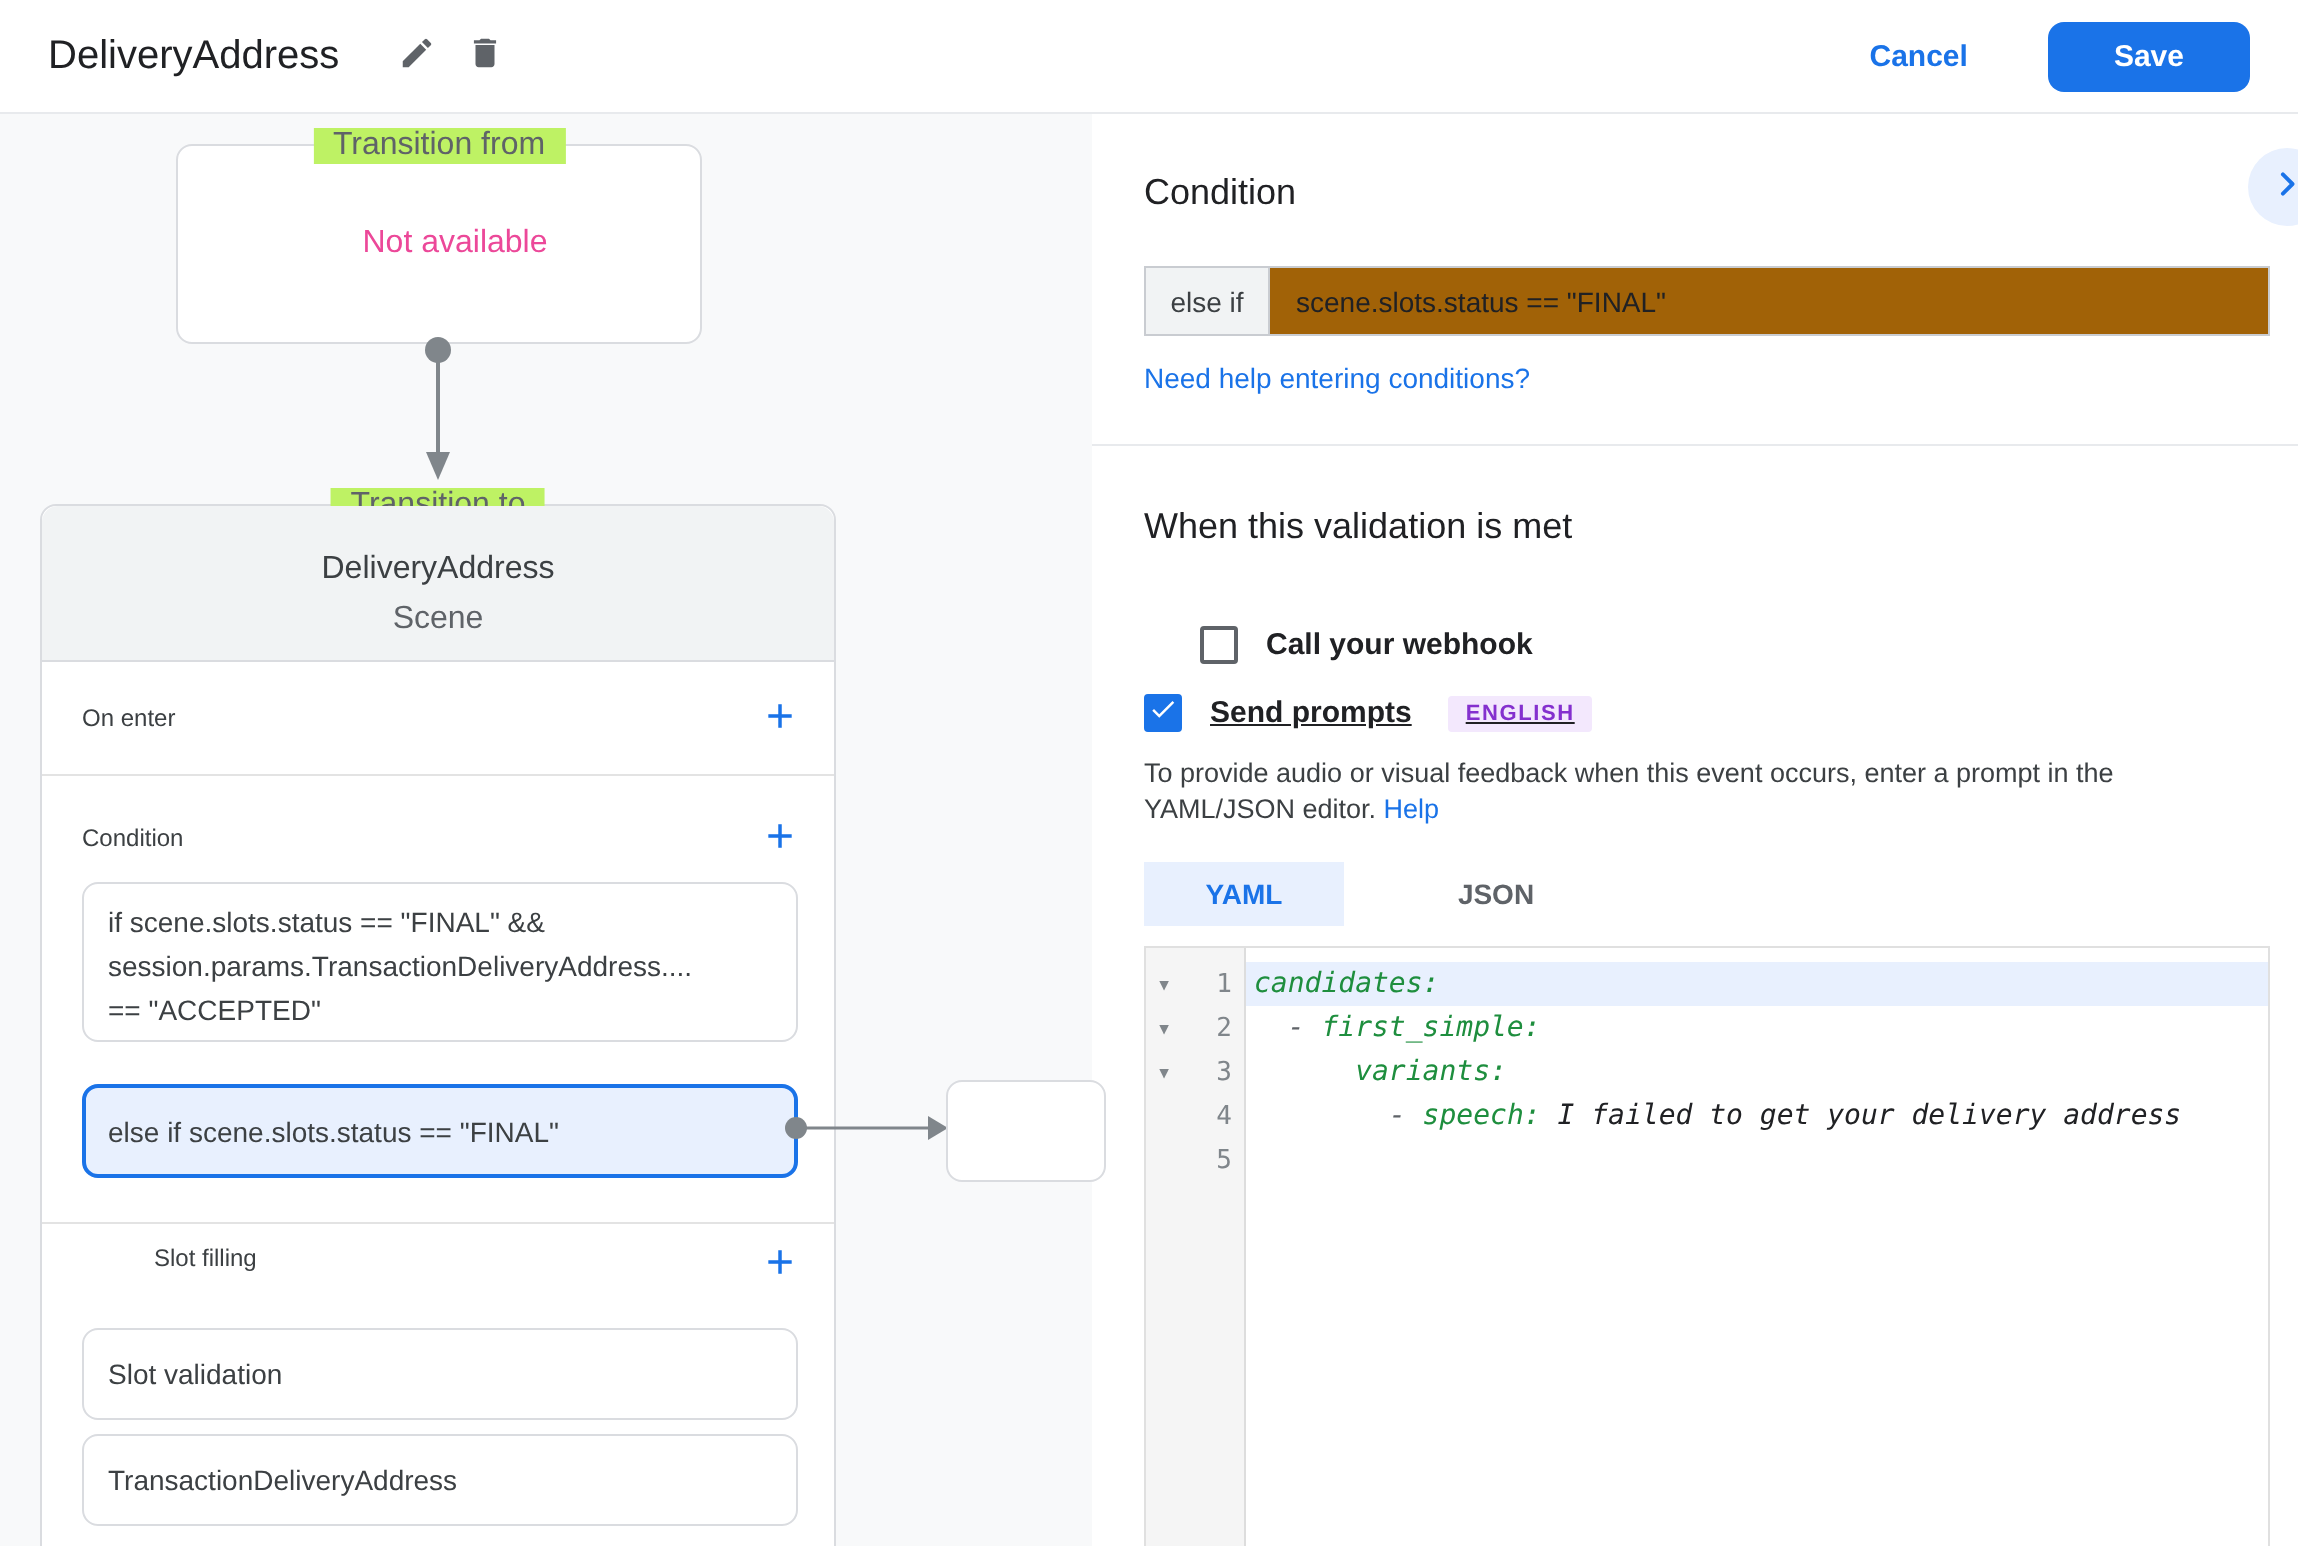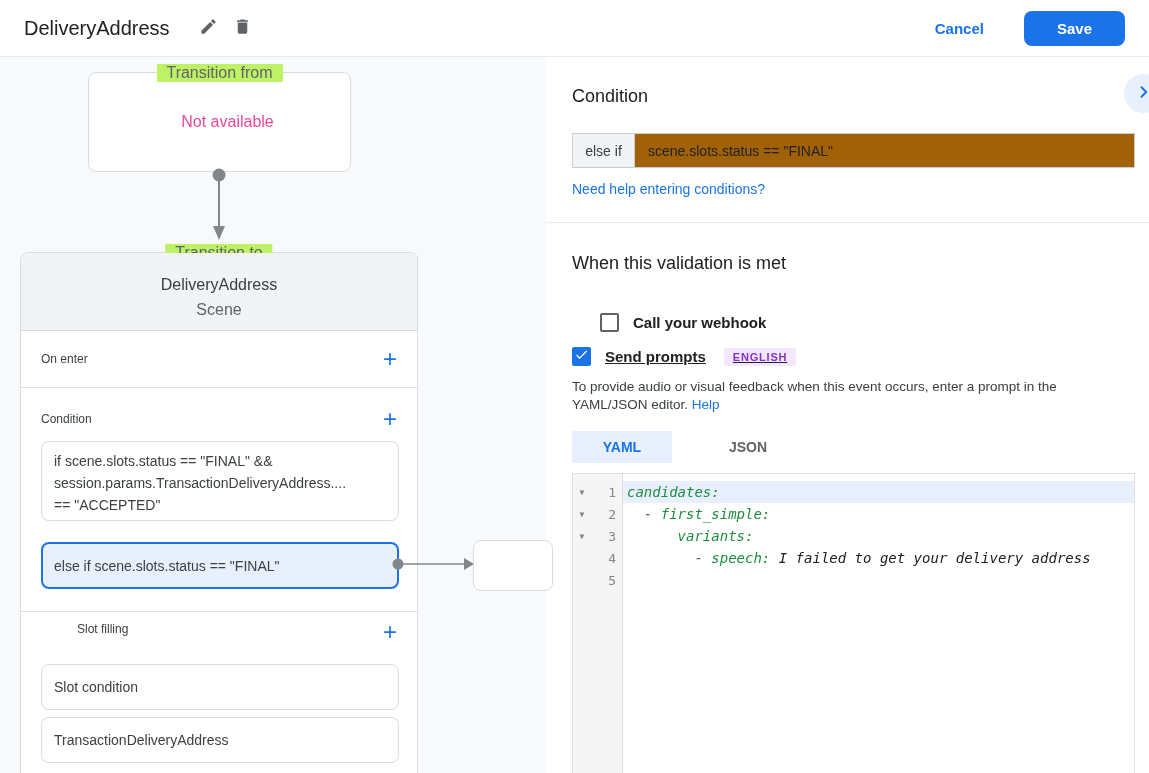--- a/index.html
+++ b/index.html
@@ -168,21 +168,21 @@
 == "ACCEPTED"</div>
       <div class="cond-box-2">else if scene.slots.status == "FINAL"</div>
 
       <div class="cond-divider"></div>
 
       <div class="row-slot-label">
         <span class="section-label">Slot filling</span>
         <button class="plus">+</button>
       </div>
 
-      <div class="slot-box slot-box-1">Slot condition</div>
+      <div class="slot-box slot-box-1">Slot validation</div>
       <div class="slot-box slot-box-2">TransactionDeliveryAddress</div>
     </div>
 
     <svg class="connector" width="90" height="20">
       <circle cx="6" cy="10" r="5.5" fill="#80868b"></circle>
       <line x1="6" y1="10" x2="72" y2="10" stroke="#80868b" stroke-width="1.5"></line>
       <polygon points="72,4 72,16 82,10" fill="#80868b"></polygon>
     </svg>
     <div class="target-box"></div>
   </div>

